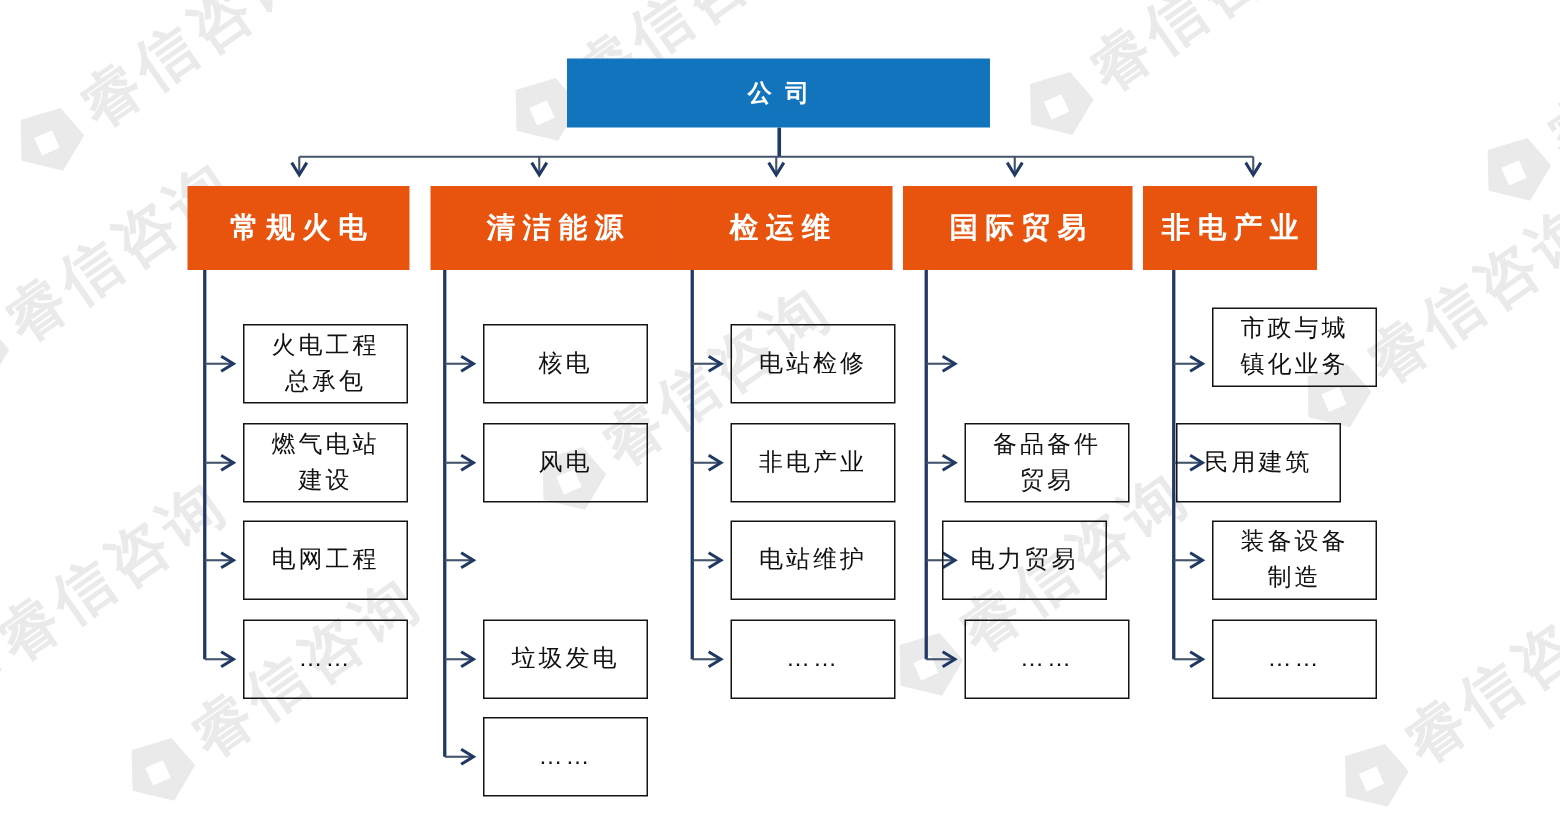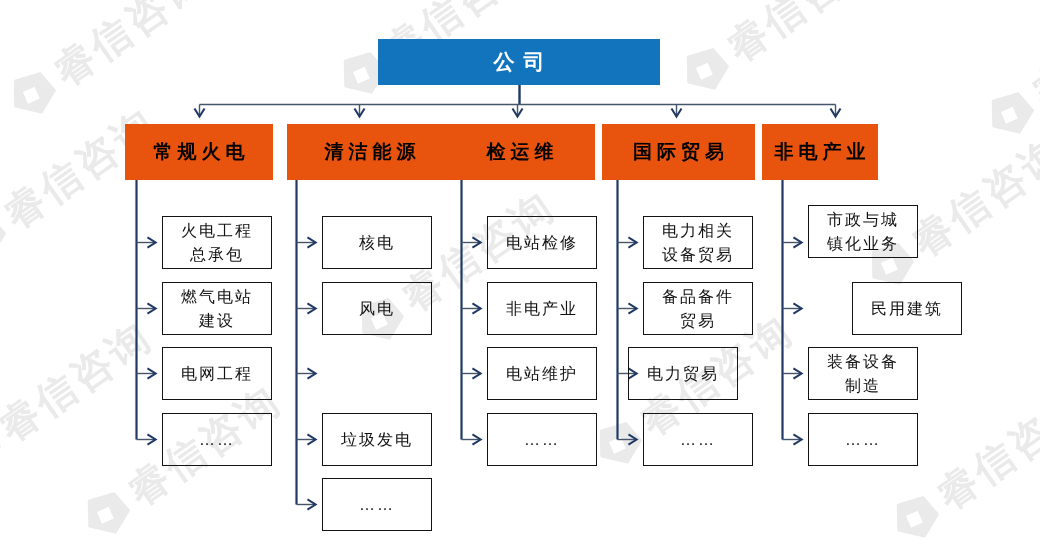--- a/index.html
+++ b/index.html
@@ -15,26 +15,26 @@
   }
   .wm-text{
     font-size:40px;font-weight:bold;color:#eaeaea;letter-spacing:4px;line-height:1;
   }
   
   #connector-layer{position:absolute;inset:0;z-index:2;pointer-events:none;}
   
   .root{
     position:absolute;left:378px;top:39px;width:282px;height:46px;z-index:3;
     display:flex;align-items:center;justify-content:center;
-    color:#ffffff;font-size:21px;font-weight:bold;letter-spacing:9px;text-indent:9px;text-align:center;
+    color:#ffffff;font-size:16px;font-weight:bold;letter-spacing:9px;text-indent:9px;text-align:center;
   }
   .branch{
     position:absolute;top:124px;height:56px;z-index:3;
     display:flex;align-items:center;justify-content:center;
-    color:#000000;font-size:19px;font-weight:bold;letter-spacing:5px;text-indent:5px;
+    color:#ffffff;font-size:19px;font-weight:bold;letter-spacing:5px;text-indent:5px;
   }
   .node{
     position:absolute;width:110px;height:53px;z-index:3;
     background:transparent;border:1.5px solid #141414;box-sizing:border-box;
     display:flex;align-items:center;justify-content:center;text-align:center;
     color:#111111;font-size:16px;letter-spacing:2px;line-height:24px;
     white-space:pre-line;
   }
 </style>
 </head>
@@ -180,27 +180,25 @@
   <div class="node" style="left:322px;top:216px">核电</div>
   <div class="node" style="left:322px;top:282px">风电</div>
   <div class="node" style="left:322px;top:413px">垃圾发电</div>
   <div class="node" style="left:322px;top:478px">……</div>
 
   <div class="node" style="left:487px;top:216px">电站检修</div>
   <div class="node" style="left:487px;top:282px">非电产业</div>
   <div class="node" style="left:487px;top:347px">电站维护</div>
   <div class="node" style="left:487px;top:413px">……</div>
 
-  <div class="node" style="left:643px;top:216px">电力相关
-设备贸易</div>
   <div class="node" style="left:643px;top:282px">备品备件
 贸易</div>
   <div class="node" style="left:628px;top:347px">电力贸易</div>
   <div class="node" style="left:643px;top:413px">……</div>
 
   <div class="node" style="left:808px;top:205px">市政与城
 镇化业务</div>
-  <div class="node" style="left:852px;top:282px">民用建筑</div>
+  <div class="node" style="left:784px;top:282px">民用建筑</div>
   <div class="node" style="left:808px;top:347px">装备设备
 制造</div>
   <div class="node" style="left:808px;top:413px">……</div>
 
 </div>
 
 </body></html>

